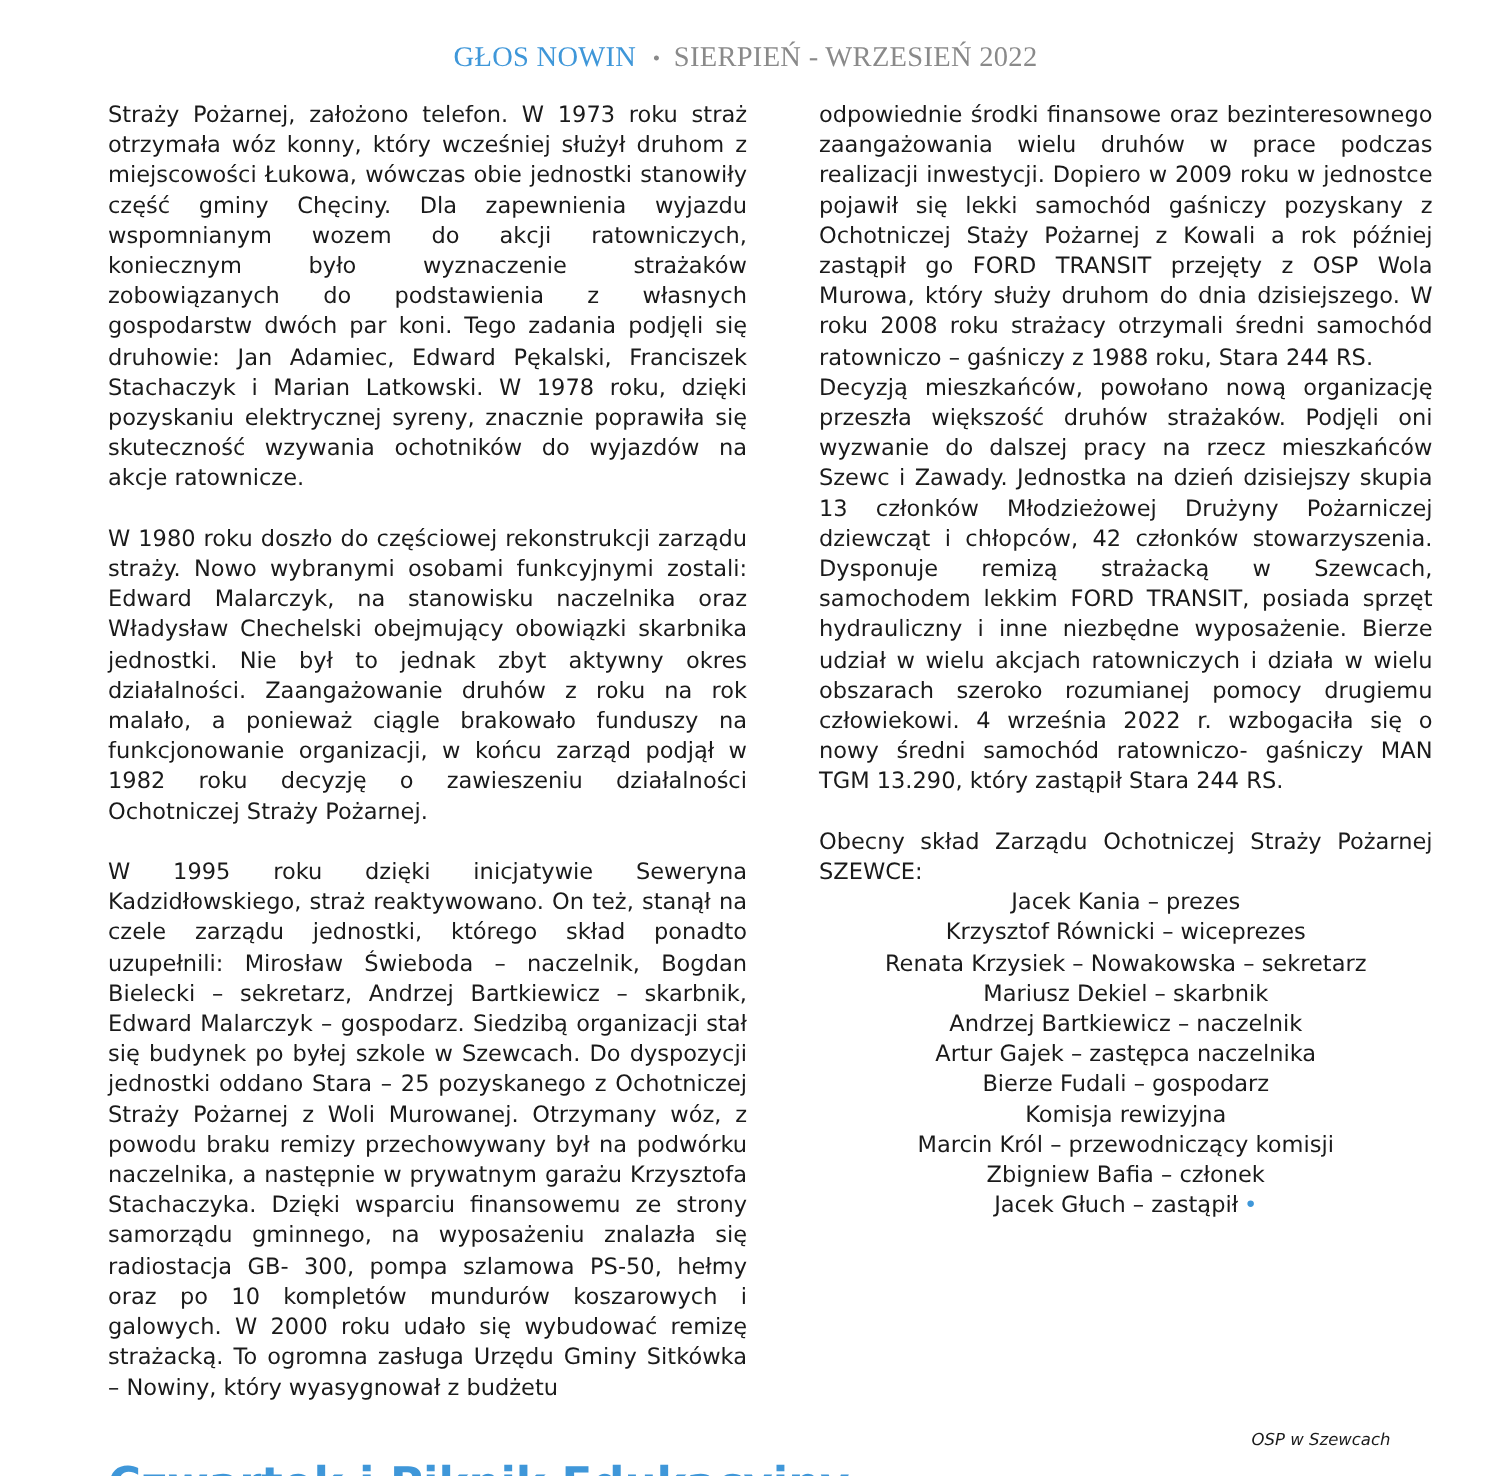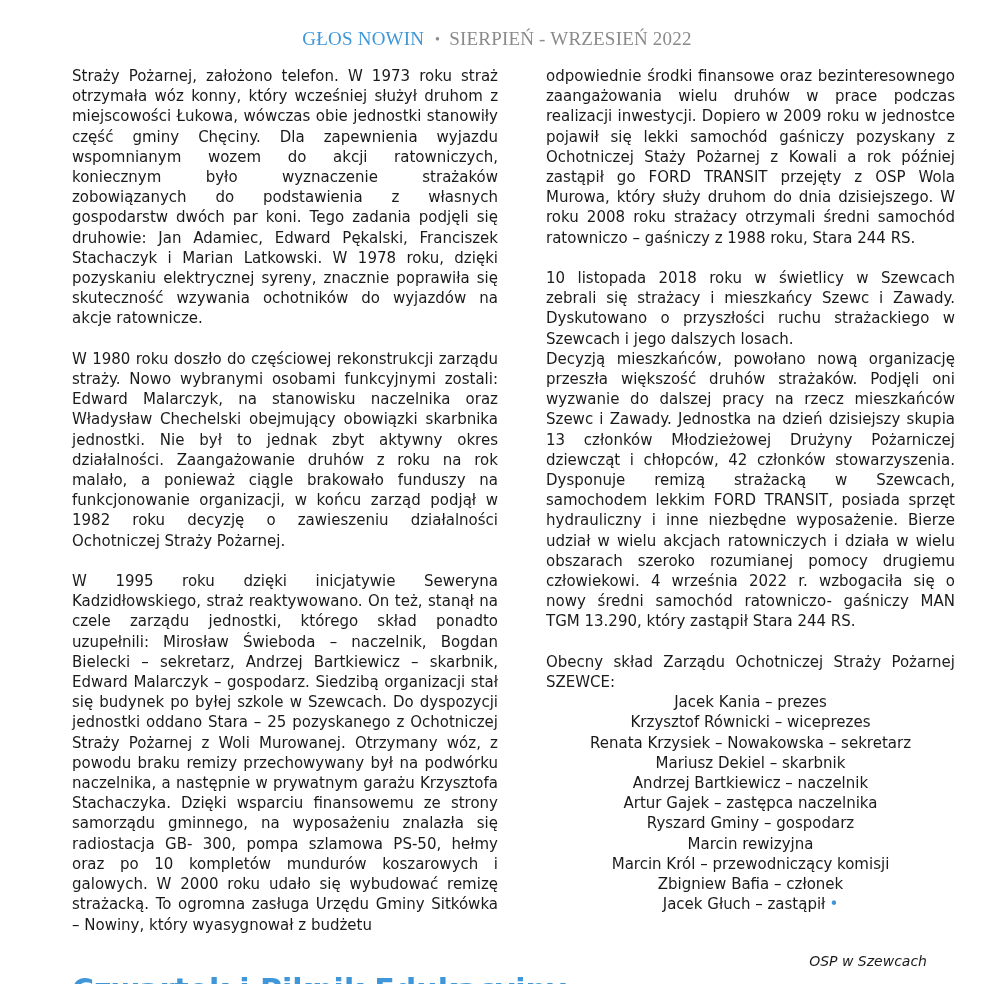--- a/index.html
+++ b/index.html
@@ -24,21 +24,21 @@
   }
   .col-left { left: 72px; width: 426px; }
   .col-right { left: 546px; width: 409px; }
   .col p { margin: 0; }
   .col p.gap { margin-top: 20.2px; }
   .list-line { display: block; text-align: center; }
   .bullet { color: #3f97d9; margin-left: 4px; }
   .signature {
     position: absolute; top: 953px; right: 67px;
     font-family: "DejaVu Sans", "Liberation Sans", sans-serif;
-    font-size: 14px; font-style: italic; color: #1a1a1a;
+    font-size: 11px; font-style: italic; color: #1a1a1a;
   }
   .next-title {
     position: absolute; top: 972px; left: 72px;
     font-family: "DejaVu Sans", "Liberation Sans", sans-serif;
     font-size: 30px; font-weight: bold; color: #3f97d9; white-space: nowrap;
     line-height: 36px;
   }
 </style>
 </head>
 <body>
@@ -50,32 +50,31 @@
 </div>
 
 <div class="col col-left">
   <p>Straży Pożarnej, założono telefon. W 1973 roku straż otrzymała wóz konny, który wcześniej służył druhom z miejscowości Łukowa, wówczas obie jednostki stanowiły część gminy Chęciny. Dla zapewnienia wyjazdu wspomnianym wozem do akcji ratowniczych, koniecznym było wyznaczenie strażaków zobowiązanych do podstawienia z własnych gospodarstw dwóch par koni. Tego zadania podjęli się druhowie: Jan Adamiec, Edward Pękalski, Franciszek Stachaczyk i Marian Latkowski. W 1978 roku, dzięki pozyskaniu elektrycznej syreny, znacznie poprawiła się skuteczność wzywania ochotników do wyjazdów na akcje ratownicze.</p>
   <p class="gap">W 1980 roku doszło do częściowej rekonstrukcji zarządu straży. Nowo wybranymi osobami funkcyjnymi zostali: Edward Malarczyk, na stanowisku naczelnika oraz Władysław Chechelski obejmujący obowiązki skarbnika jednostki. Nie był to jednak zbyt aktywny okres działalności. Zaangażowanie druhów z roku na rok malało, a ponieważ ciągle brakowało funduszy na funkcjonowanie organizacji, w końcu zarząd podjął w 1982 roku decyzję o zawieszeniu działalności Ochotniczej Straży Pożarnej.</p>
   <p class="gap">W 1995 roku dzięki inicjatywie Seweryna Kadzidłowskiego, straż reaktywowano. On też, stanął na czele zarządu jednostki, którego skład ponadto uzupełnili: Mirosław Świeboda – naczelnik, Bogdan Bielecki – sekretarz, Andrzej  Bartkiewicz – skarbnik, Edward Malarczyk – gospodarz. Siedzibą  organizacji stał się budynek po byłej szkole w Szewcach. Do dyspozycji jednostki oddano Stara – 25 pozyskanego z Ochotniczej Straży Pożarnej  z Woli Murowanej. Otrzymany wóz, z powodu braku remizy przechowywany był na podwórku naczelnika, a następnie w prywatnym garażu Krzysztofa Stachaczyka. Dzięki wsparciu finansowemu ze strony samorządu gminnego, na wyposażeniu znalazła się radiostacja GB- 300, pompa szlamowa PS-50, hełmy oraz po 10 kompletów mundurów koszarowych i galowych. W 2000 roku udało się wybudować remizę strażacką. To ogromna zasługa Urzędu Gminy Sitkówka – Nowiny, który wyasygnował z budżetu</p>
 </div>
 
 <div class="col col-right">
   <p>odpowiednie środki finansowe oraz bezinteresownego zaangażowania wielu druhów w prace podczas realizacji inwestycji. Dopiero w 2009 roku w jednostce pojawił się lekki samochód gaśniczy pozyskany z Ochotniczej Staży Pożarnej z Kowali a rok później zastąpił go FORD TRANSIT przejęty z OSP Wola Murowa, który służy druhom do dnia dzisiejszego. W roku 2008 roku strażacy otrzymali średni samochód ratowniczo – gaśniczy z 1988 roku, Stara 244 RS.</p>
-  <p class="gap">10 listopada 2018 roku w świetlicy w Szewcach zebrali się strażacy i mieszkańcy Szewc i Zawady. Dyskutowano o przyszłości ruchu strażackiego w Szewcach i jego dalszych losach.</p>
   <p>Decyzją mieszkańców, powołano nową organizację przeszła większość druhów strażaków. Podjęli oni wyzwanie do dalszej pracy na rzecz mieszkańców Szewc i Zawady. Jednostka na dzień dzisiejszy skupia 13 członków Młodzieżowej Drużyny Pożarniczej dziewcząt i chłopców, 42 członków stowarzyszenia. Dysponuje remizą strażacką w Szewcach, samochodem lekkim FORD TRANSIT,  posiada sprzęt hydrauliczny i inne niezbędne wyposażenie. Bierze udział w wielu akcjach ratowniczych i działa w wielu obszarach szeroko rozumianej pomocy drugiemu człowiekowi. 4 września 2022 r. wzbogaciła się o nowy średni samochód ratowniczo- gaśniczy MAN TGM 13.290, który zastąpił Stara 244 RS.</p>
   <p class="gap">Obecny skład Zarządu Ochotniczej Straży Pożarnej SZEWCE:</p>
   <div>
     <span class="list-line">Jacek Kania – prezes</span>
     <span class="list-line">Krzysztof Równicki – wiceprezes</span>
     <span class="list-line">Renata Krzysiek – Nowakowska – sekretarz</span>
     <span class="list-line">Mariusz  Dekiel – skarbnik</span>
     <span class="list-line">Andrzej Bartkiewicz – naczelnik</span>
     <span class="list-line">Artur Gajek – zastępca naczelnika</span>
-    <span class="list-line">Ryszard Gminy – gospodarz</span>
-    <span class="list-line">Marcin rewizyjna</span>
+    <span class="list-line">Bierze Fudali – gospodarz</span>
+    <span class="list-line">Komisja rewizyjna</span>
     <span class="list-line">Marcin Król –  przewodniczący komisji</span>
     <span class="list-line">Zbigniew Bafia – członek</span>
     <span class="list-line"><span>Jacek Głuch – zastąpił</span><span class="bullet">•</span></span>
   </div>
 </div>
 
 <div class="signature">OSP w Szewcach</div>
 
 <div class="next-title">Czwartek i Piknik Edukacyjny</div>
 

